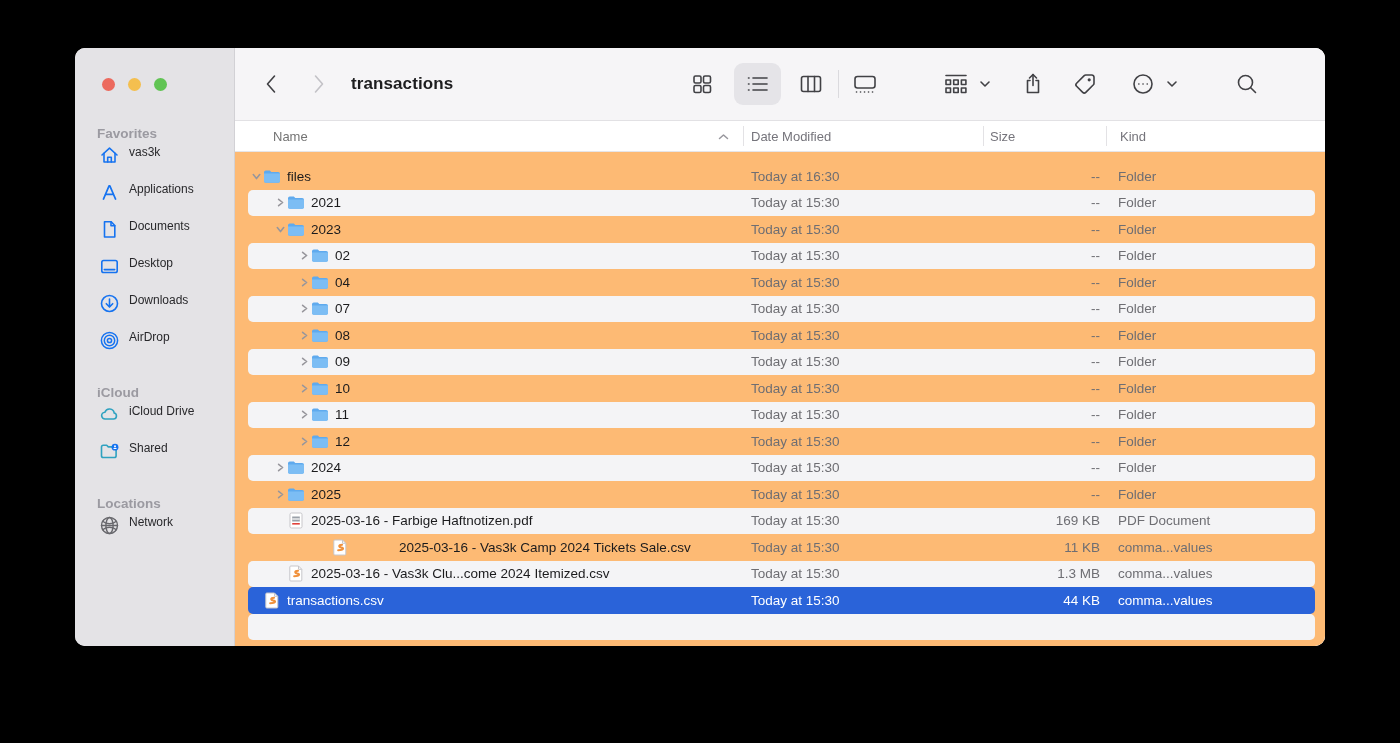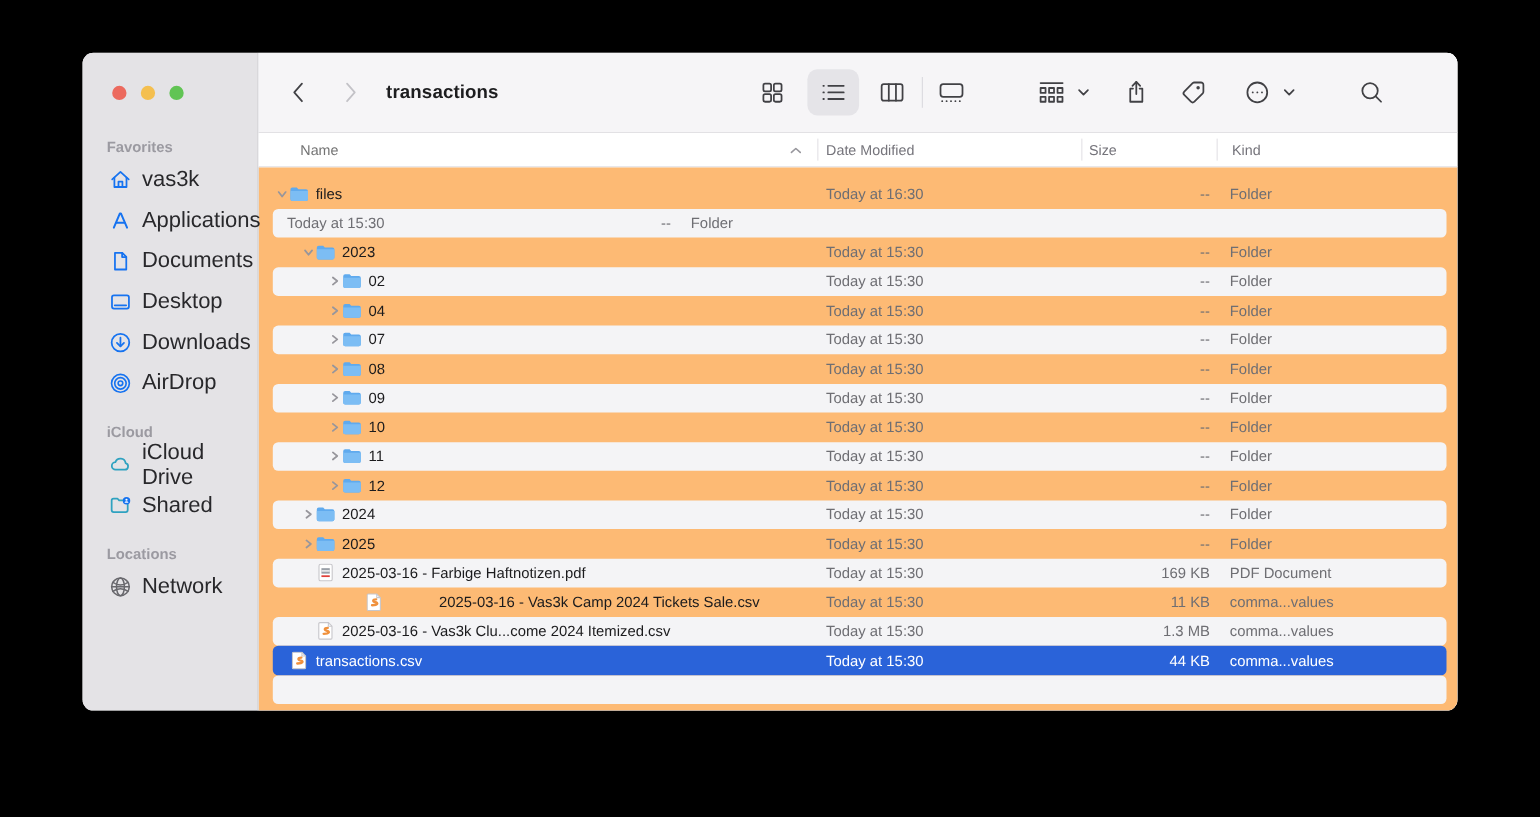--- a/index.html
+++ b/index.html
@@ -23,22 +23,22 @@
   }
   .traffic { position:absolute; top:30px; left:27px; display:flex; gap:13px; }
   .traffic span { width:13px; height:13px; border-radius:50%; display:block; }
   .tl-close{background:#ec6a5e;} .tl-min{background:#f4bf4f;} .tl-zoom{background:#61c454;}
   .side-section-label {
     font-size:13.5px; font-weight:700; color:#9b9aa1;
     padding:0 0 4px 22px;
   }
   .side-section { margin-bottom:18px; }
   .side-item {
-    height:37px; display:flex; align-items:center; gap:9px;
-    padding-left:24px; font-size:20px; color:#28282b; cursor:default;
+    height:37px; display:flex; gap:9px;
+    padding-left:24px; font-size:12px; color:#28282b; cursor:default;
   }
   .side-item .sicon { width:21px; height:21px; flex:none; display:flex; align-items:center; justify-content:center; }
   .sicon svg { width:21px; height:21px; }
   .c-blue { color:#1673f0; }
   .c-teal { color:#2fa2c0; }
   .c-gray { color:#68686d; }
   
   .main { flex:1; display:flex; flex-direction:column; background:#fff; min-width:0; }
   .toolbar {
     height:73px; flex:none; position:relative; background:#f6f5f7;
@@ -327,20 +327,34 @@
                 <path d="M1 4.6 h16 V12 a1.8 1.8 0 0 1 -1.8 1.8 H2.8 A1.8 1.8 0 0 1 1 12 Z" fill="#7cbdf4"></path>
               </svg>
             </span>
             <span>files</span>
           </div>
           <div class="cell-date dim">Today at 16:30</div>
           <div class="cell-size dim">--</div>
           <div class="cell-kind dim">Folder</div>
         </div>
         <div class="row striped">
+          <div class="cell-name" style="padding-left: 25px;">
+            <span class="chev">
+              <svg width="9" height="9" viewBox="0 0 9 9">
+                <polyline points="2.6,1.3 6.6,4.5 2.6,7.7"></polyline>
+              </svg>
+            </span>
+            <span class="ficon">
+              <svg width="18" height="15" viewBox="0 0 18 15">
+                <path d="M1 3.2 A1.8 1.8 0 0 1 2.8 1.4 h4 l1.5 1.6 h6.9 A1.8 1.8 0 0 1 17 4.8 V12 a1.8 1.8 0 0 1 -1.8 1.8 H2.8 A1.8 1.8 0 0 1 1 12 Z" fill="#5faaee"></path>
+                <path d="M1 4.6 h16 V12 a1.8 1.8 0 0 1 -1.8 1.8 H2.8 A1.8 1.8 0 0 1 1 12 Z" fill="#7cbdf4"></path>
+              </svg>
+            </span>
+            <span>2021</span>
+          </div>
           <div class="cell-date dim">Today at 15:30</div>
           <div class="cell-size dim">--</div>
           <div class="cell-kind dim">Folder</div>
         </div>
         <div class="row">
           <div class="cell-name" style="padding-left: 25px;">
             <span class="chev expanded">
               <svg width="9" height="9" viewBox="0 0 9 9">
                 <polyline points="2.6,1.3 6.6,4.5 2.6,7.7"></polyline>
               </svg>

